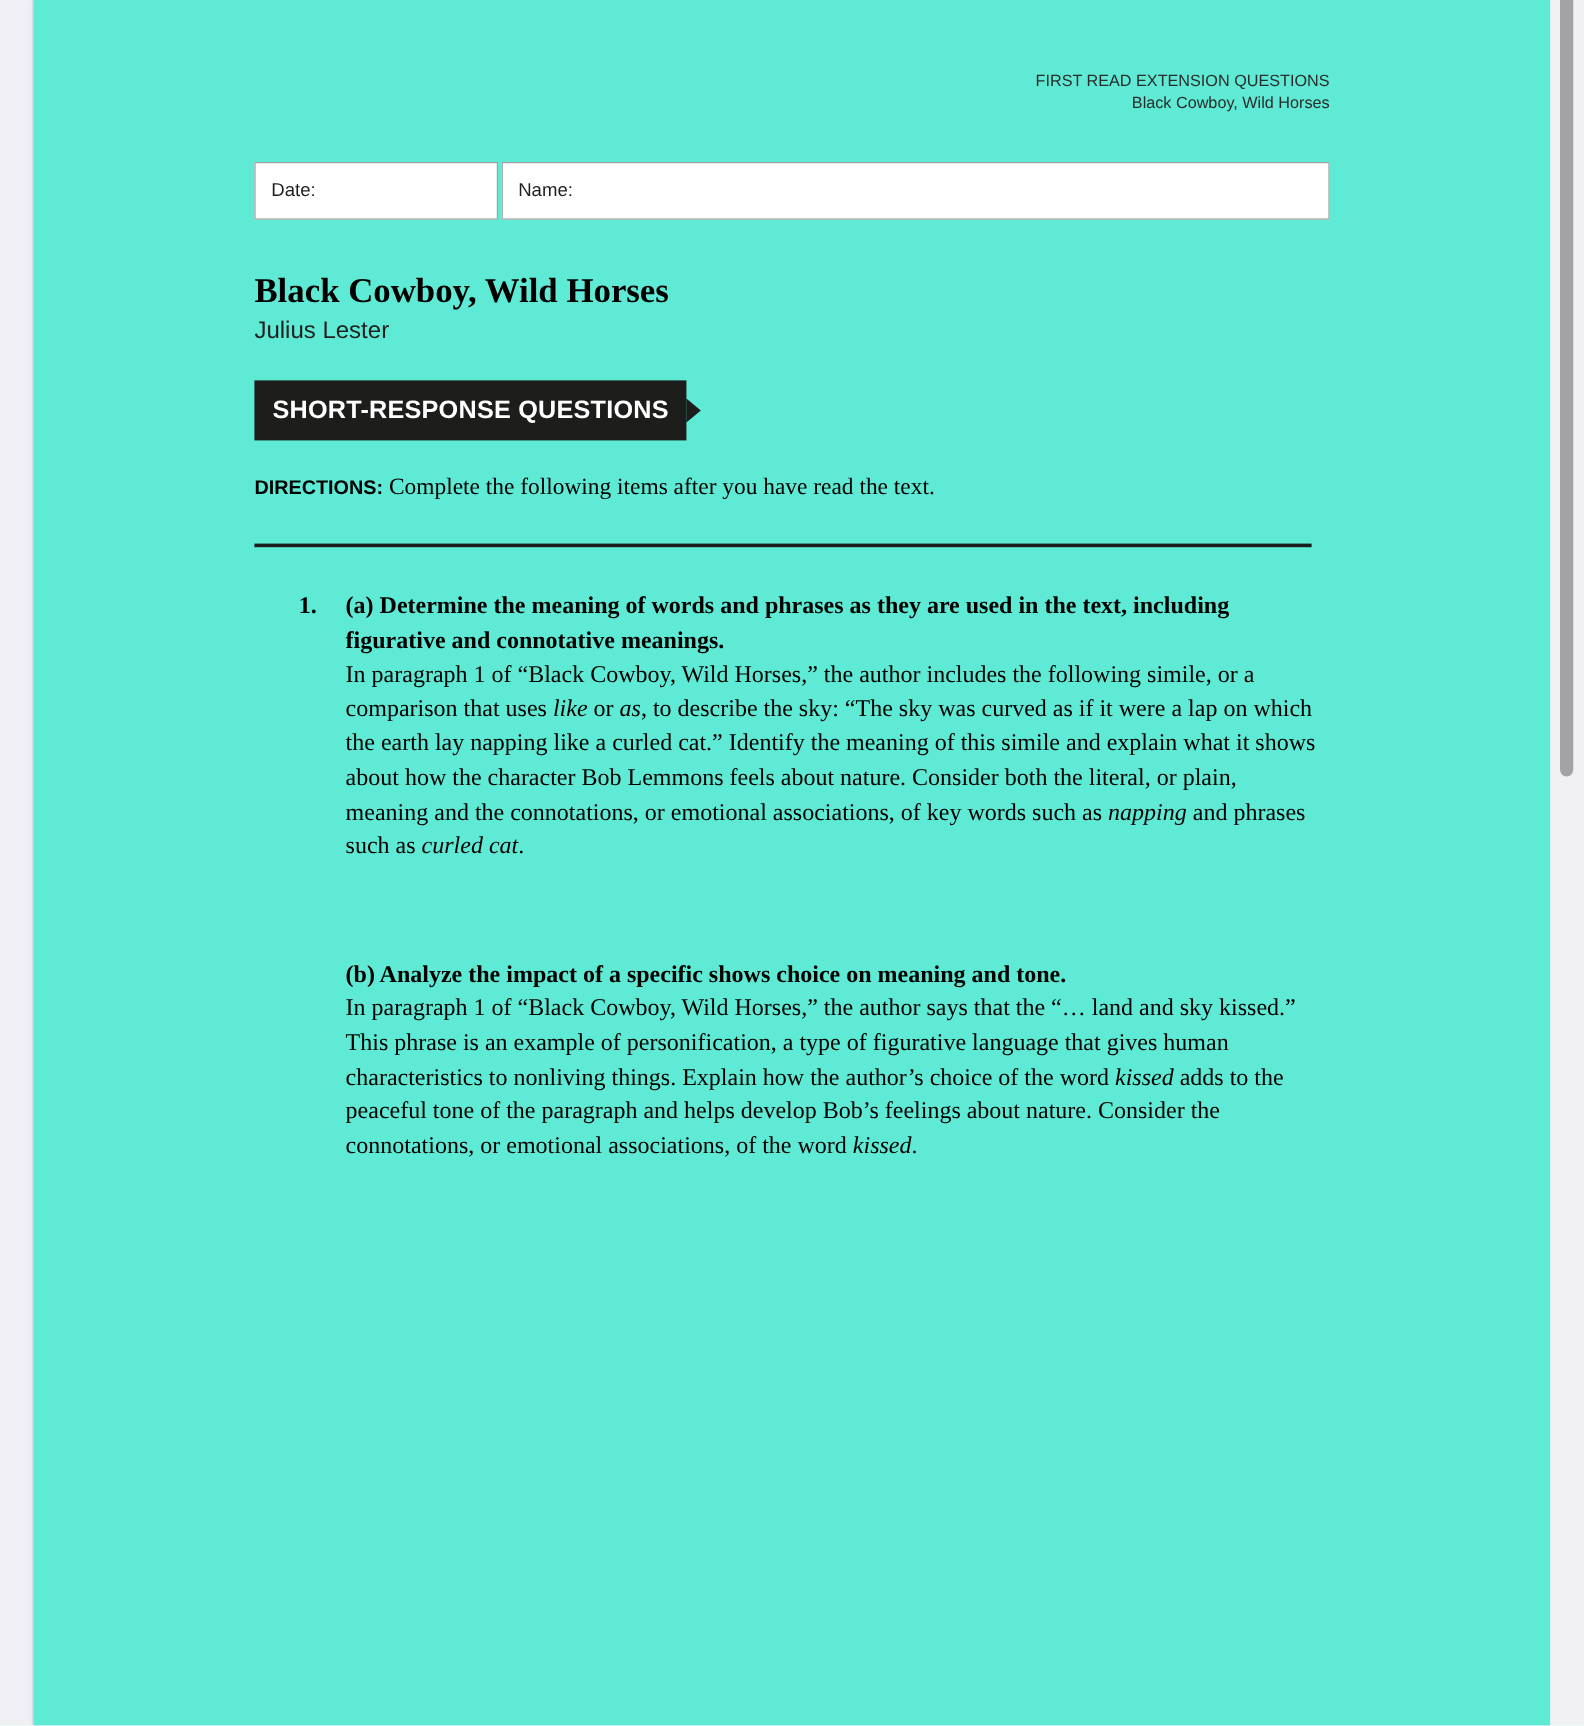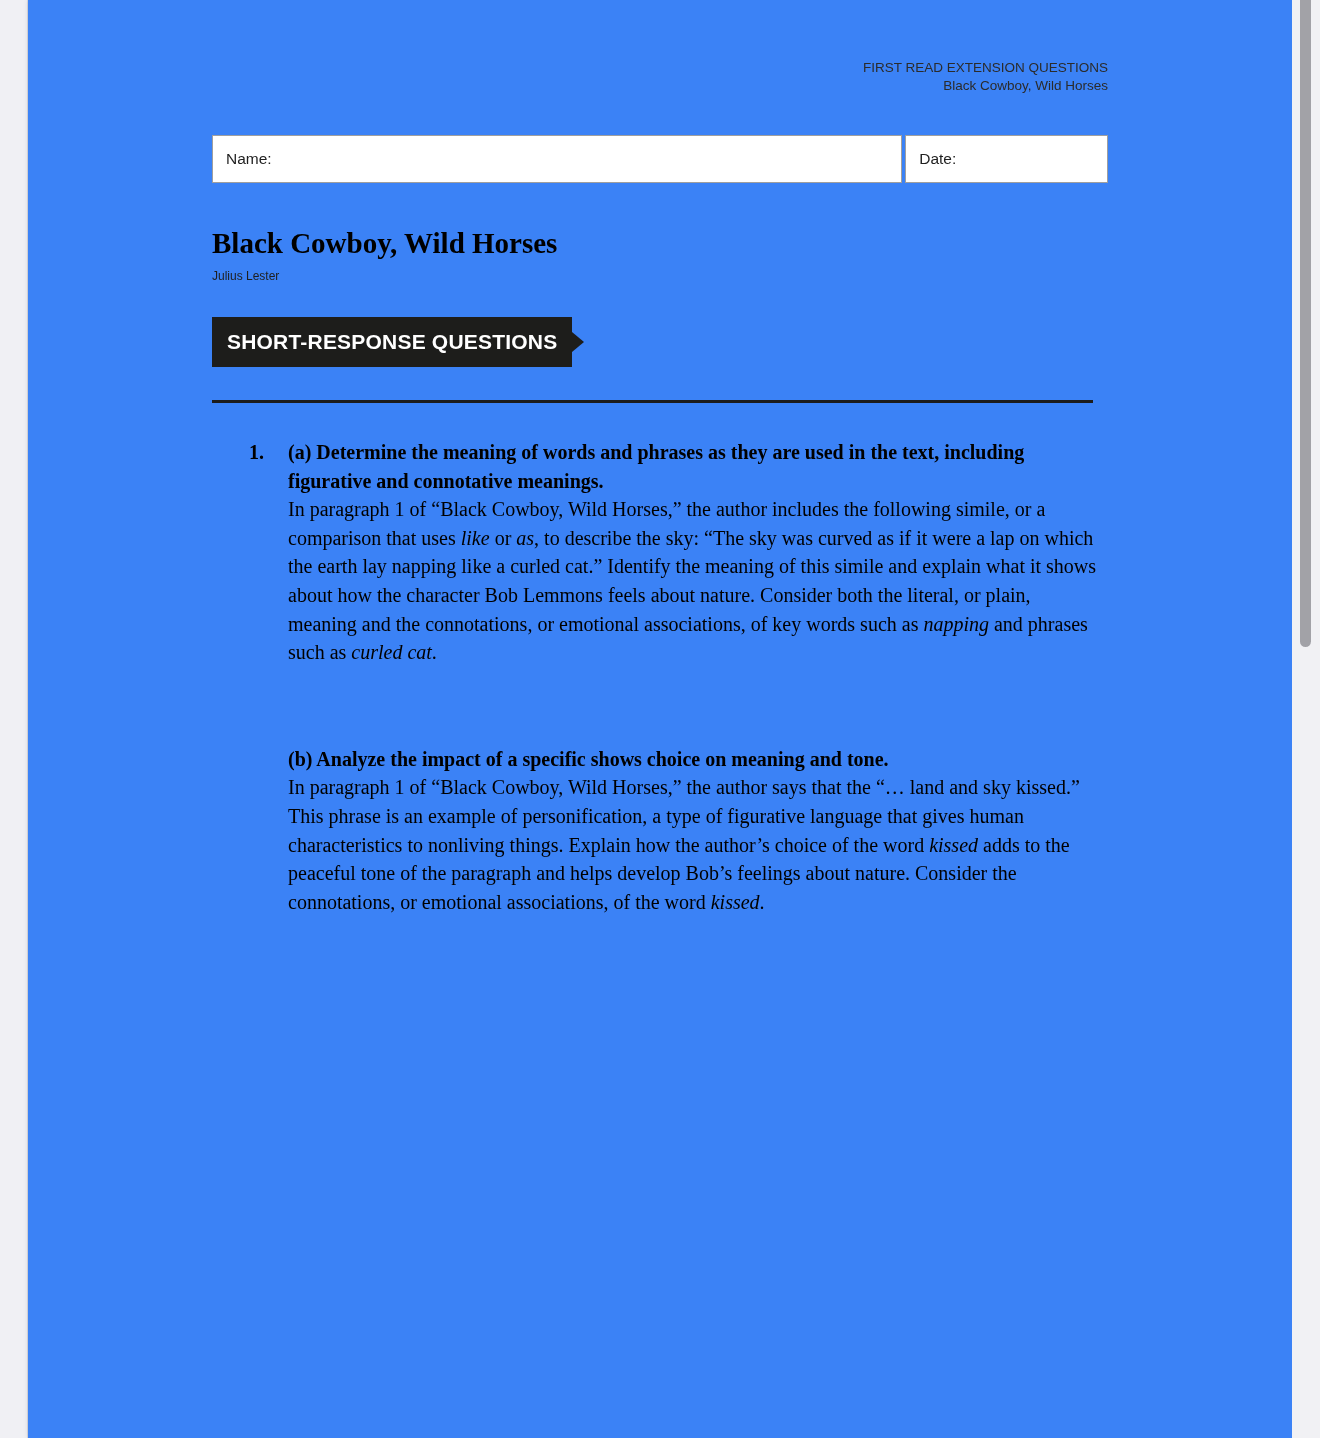--- a/index.html
+++ b/index.html
@@ -37,21 +37,21 @@
     left: 8px; top: 0;
     width: 11px; height: 647px;
     background: #a2a2a7;
     border-radius: 0 0 6px 6px;
   }
   
   .page {
     position: absolute;
     left: 28px; top: 0;
     width: 1264px; height: 1438px;
-    background: #3b82f6;
+    background: #5eead4;
     box-shadow: 0 0 5px rgba(0,0,0,0.12);
     box-sizing: border-box;
     padding: 0 184px 0 184px;
     color: #1a1a1a;
   }
   .doc-header {
     padding-top: 59px;
     text-align: right;
     font-size: 13.5px;
     line-height: 18px;
@@ -78,21 +78,21 @@
   .doc-title {
     margin-top: 44px;
     font-family: "Liberation Serif", serif;
     font-weight: bold;
     font-size: 29px;
     line-height: 33px;
     color: #000000;
   }
   .doc-author {
     margin-top: 5px;
-    font-size: 12px;
+    font-size: 20px;
     line-height: 22px;
     color: #1f1f1f;
   }
   .banner-row {
     margin-top: 30px;
     display: flex;
     align-items: center;
   }
   .banner {
     height: 50px;
@@ -164,36 +164,39 @@
   <div class="gutter-left"></div>
 
   <div class="page">
 
     <div class="doc-header">
       <div>FIRST READ EXTENSION QUESTIONS</div>
       <div>Black Cowboy, Wild Horses</div>
     </div>
 
     <div class="name-date-row">
+      <div class="field-box date">
+        <span>Date:</span>
+      </div>
       <div class="field-box name">
         <span>Name:</span>
       </div>
-      <div class="field-box date">
-        <span>Date:</span>
-      </div>
     </div>
 
     <div class="doc-title">Black Cowboy, Wild Horses</div>
     <div class="doc-author">Julius Lester</div>
 
     <div class="banner-row">
       <div class="banner" style="background-color: rgb(29, 29, 27);">SHORT-RESPONSE QUESTIONS</div>
       <div class="banner-arrow" style="border-left-color: rgb(29, 29, 27);"></div>
     </div>
 
+    <div class="directions">
+      <span class="dir-label">DIRECTIONS:</span><span> Complete the following items after you have read the text.</span>
+    </div>
 
     <div class="divider"></div>
 
 
     <div class="question-block">
       <div class="q-number">1.</div>
       <div class="q-body">
         <div class="q-part">
           <div class="q-part-heading">(a) Determine the meaning of words and phrases as they are used in the text, including figurative and connotative meanings.</div>
           <div class="q-text"><span>In paragraph 1 of “Black Cowboy, Wild Horses,” the author includes the following simile, or a comparison that uses </span><i>like</i><span> or </span><i>as</i><span>, to describe the sky: “The sky was curved as if it were a lap on which the earth lay napping like a curled cat.” Identify the meaning of this simile and explain what it shows about how the character Bob Lemmons feels about nature. Consider both the literal, or plain, meaning and the connotations, or emotional associations, of key words such as </span><i>napping</i><span> and phrases such as </span><i>curled cat</i><span>.</span></div>

